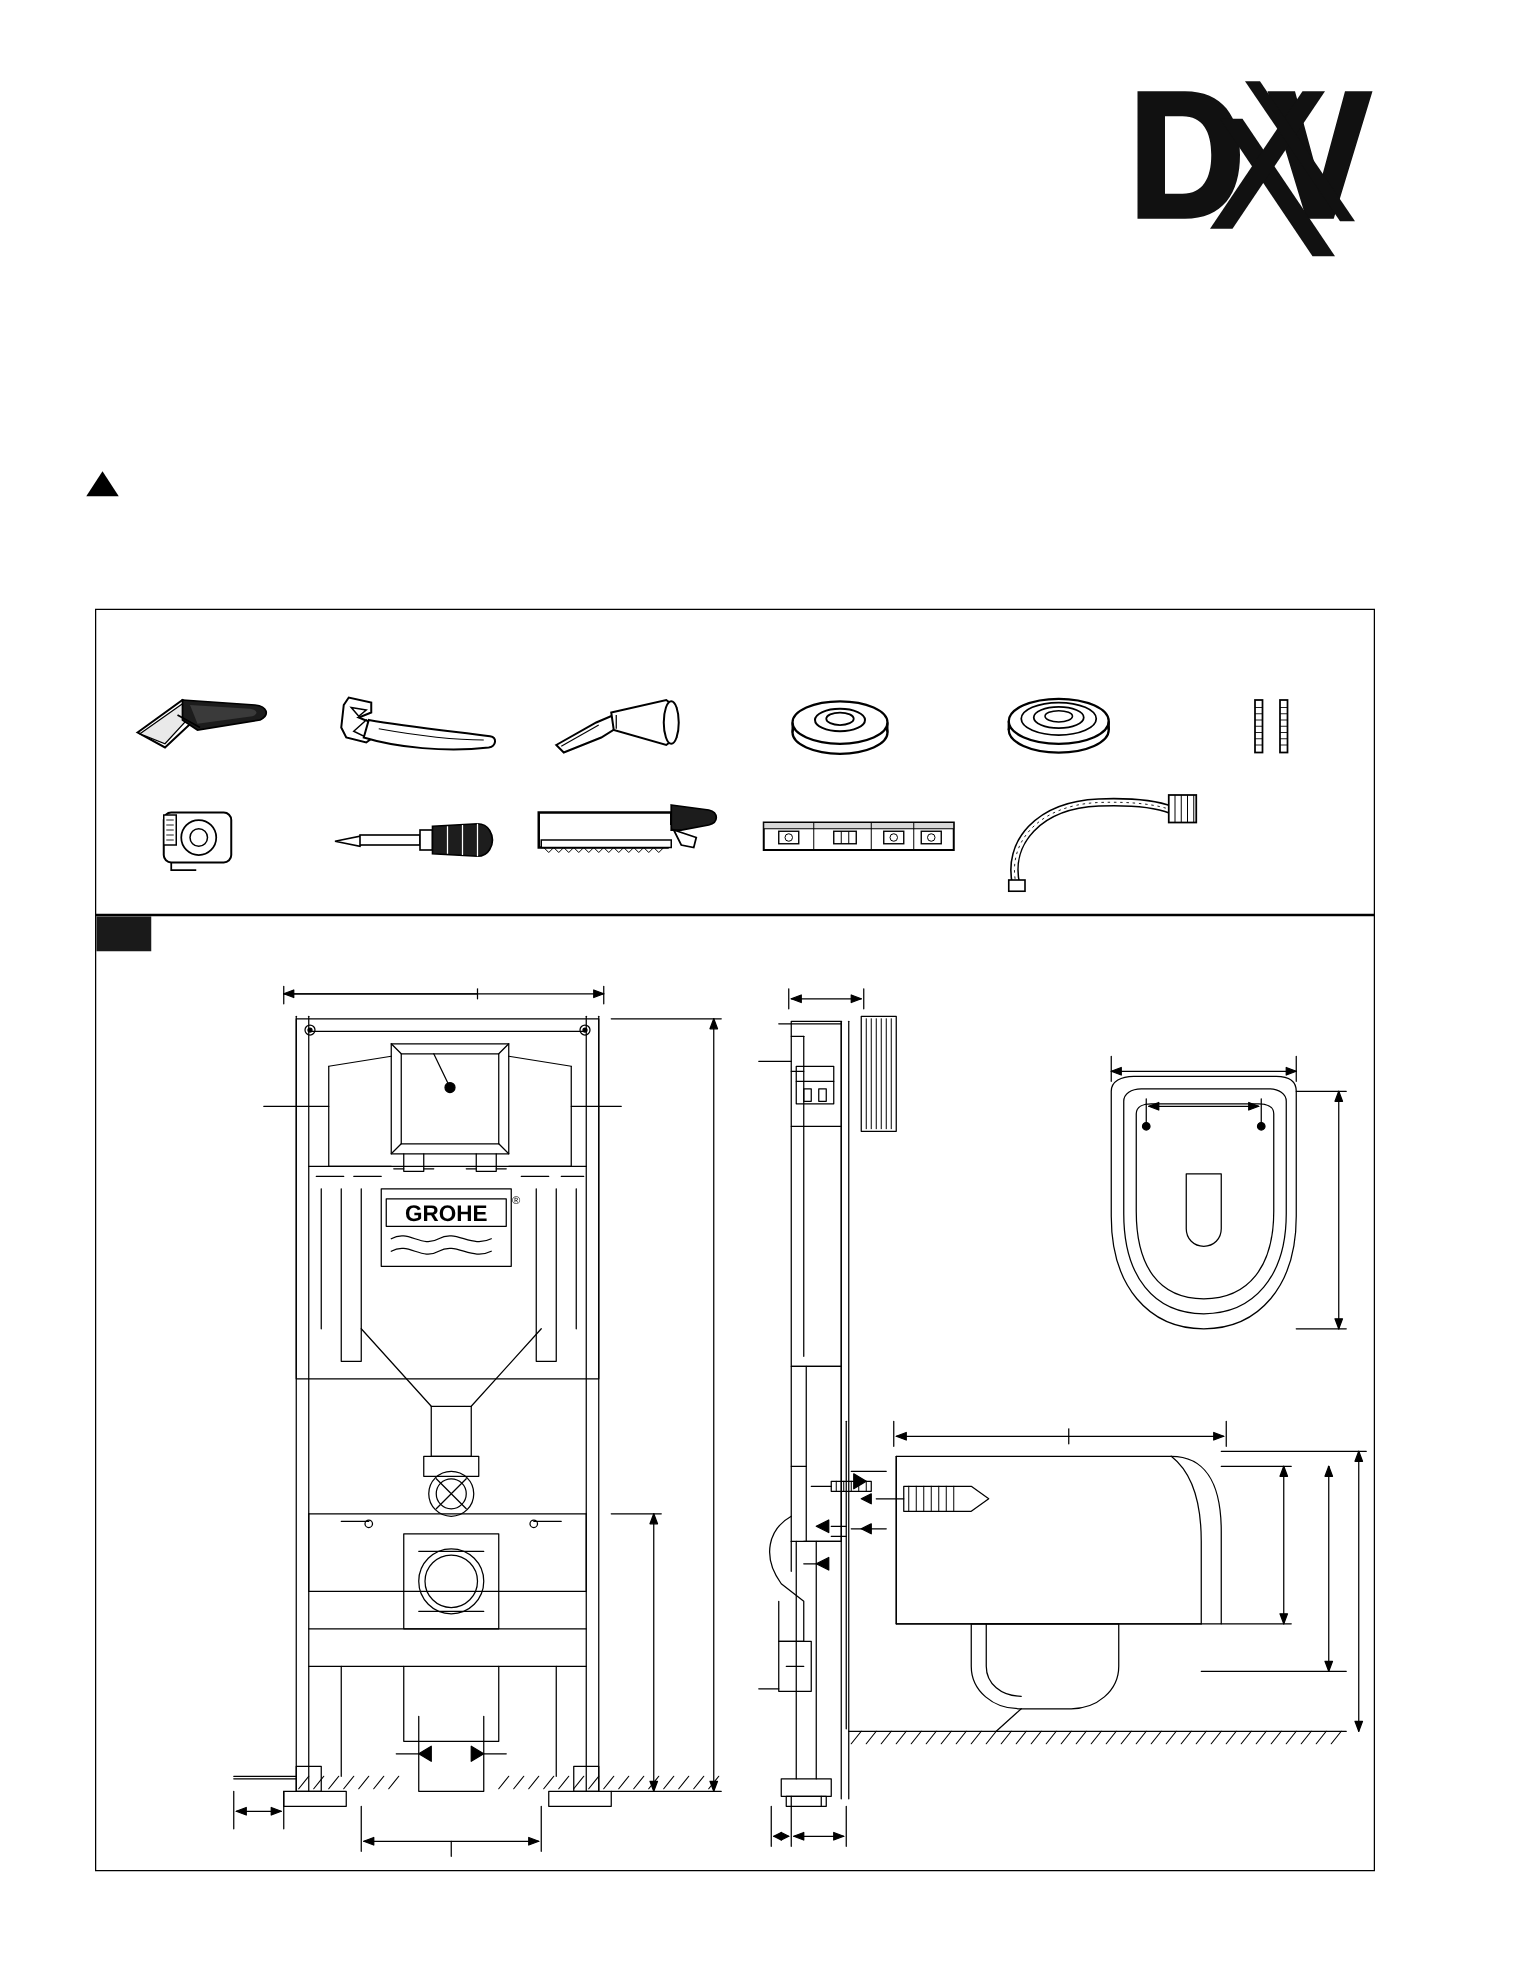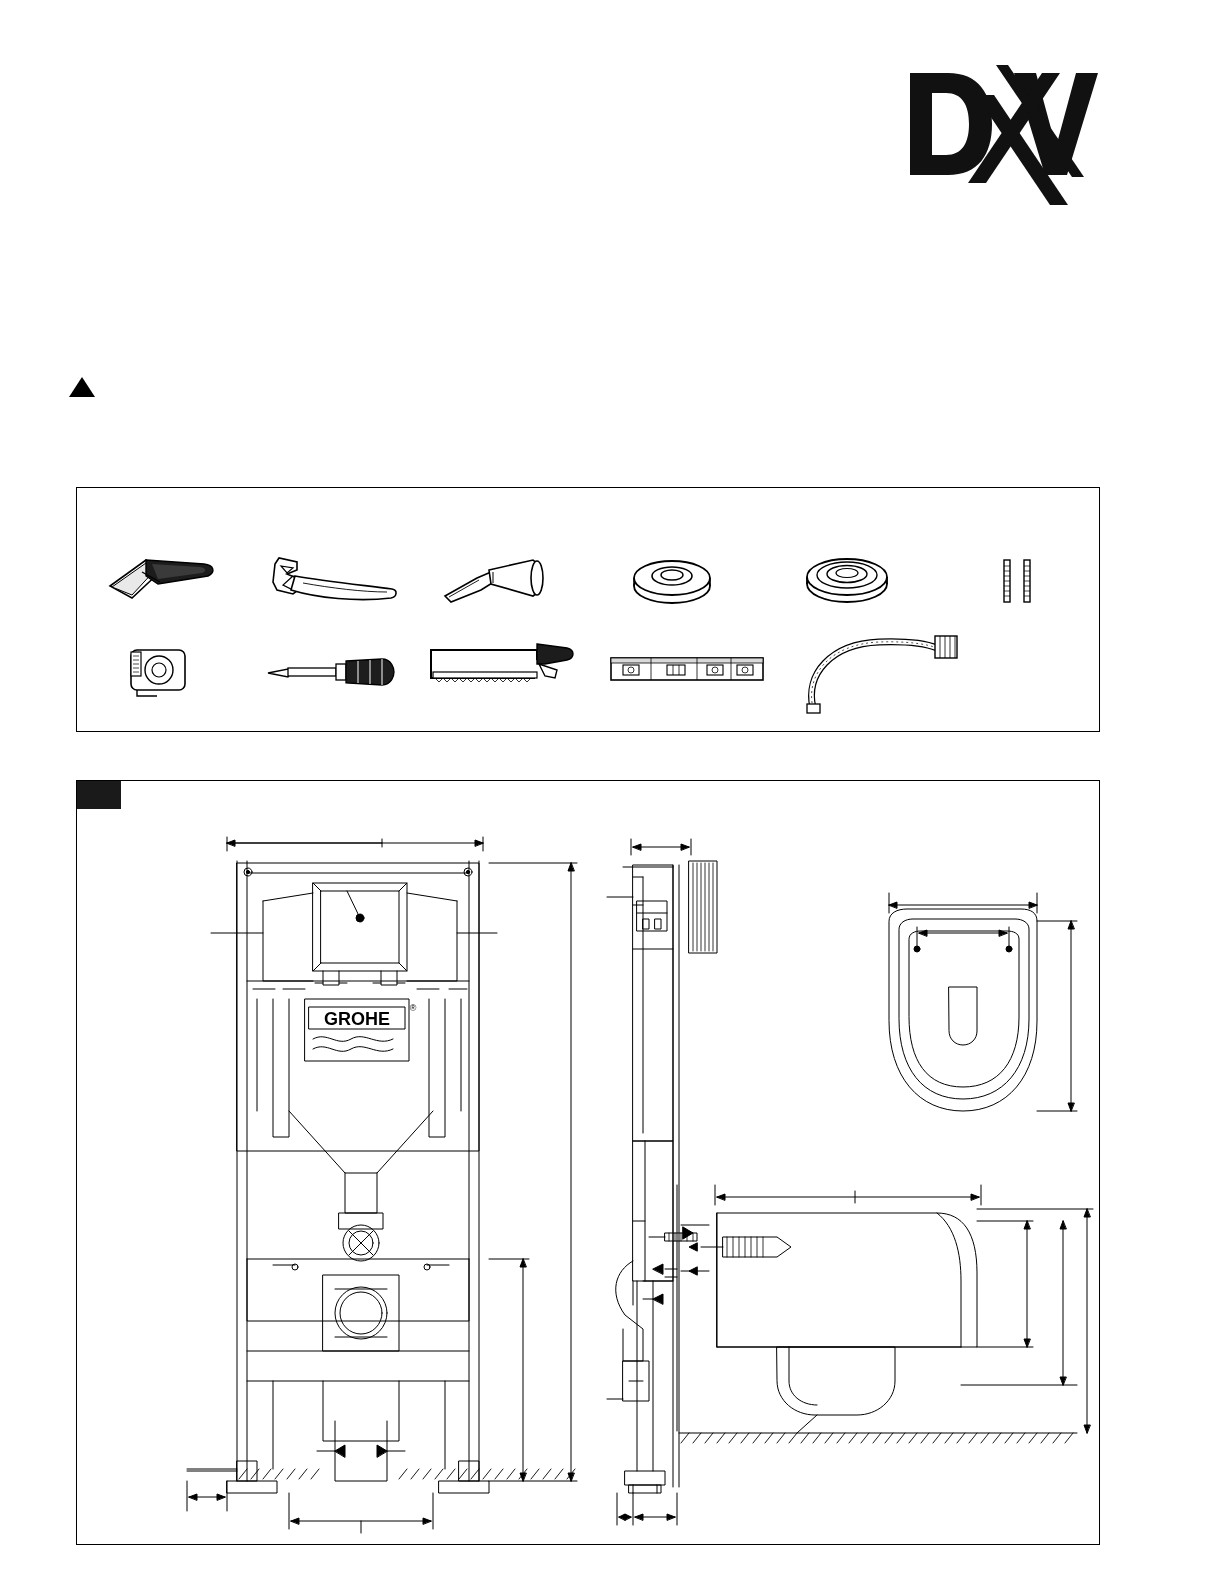--- a/index.html
+++ b/index.html
@@ -68,21 +68,20 @@
   .diagram-panel {
     position: absolute;
     left: 76px;
     top: 732px;
     width: 1024px;
     height: 765px;
     border: 1px solid #000000;
     box-sizing: border-box;
     background: #ffffff;
     overflow: hidden;
-    margin-top: 48px;
   }
   .step-tab {
     position: absolute;
     left: 0px;
     top: 0px;
     width: 44px;
     height: 28px;
     background: #1a1a1a;
   }
   .diagram-svg {

